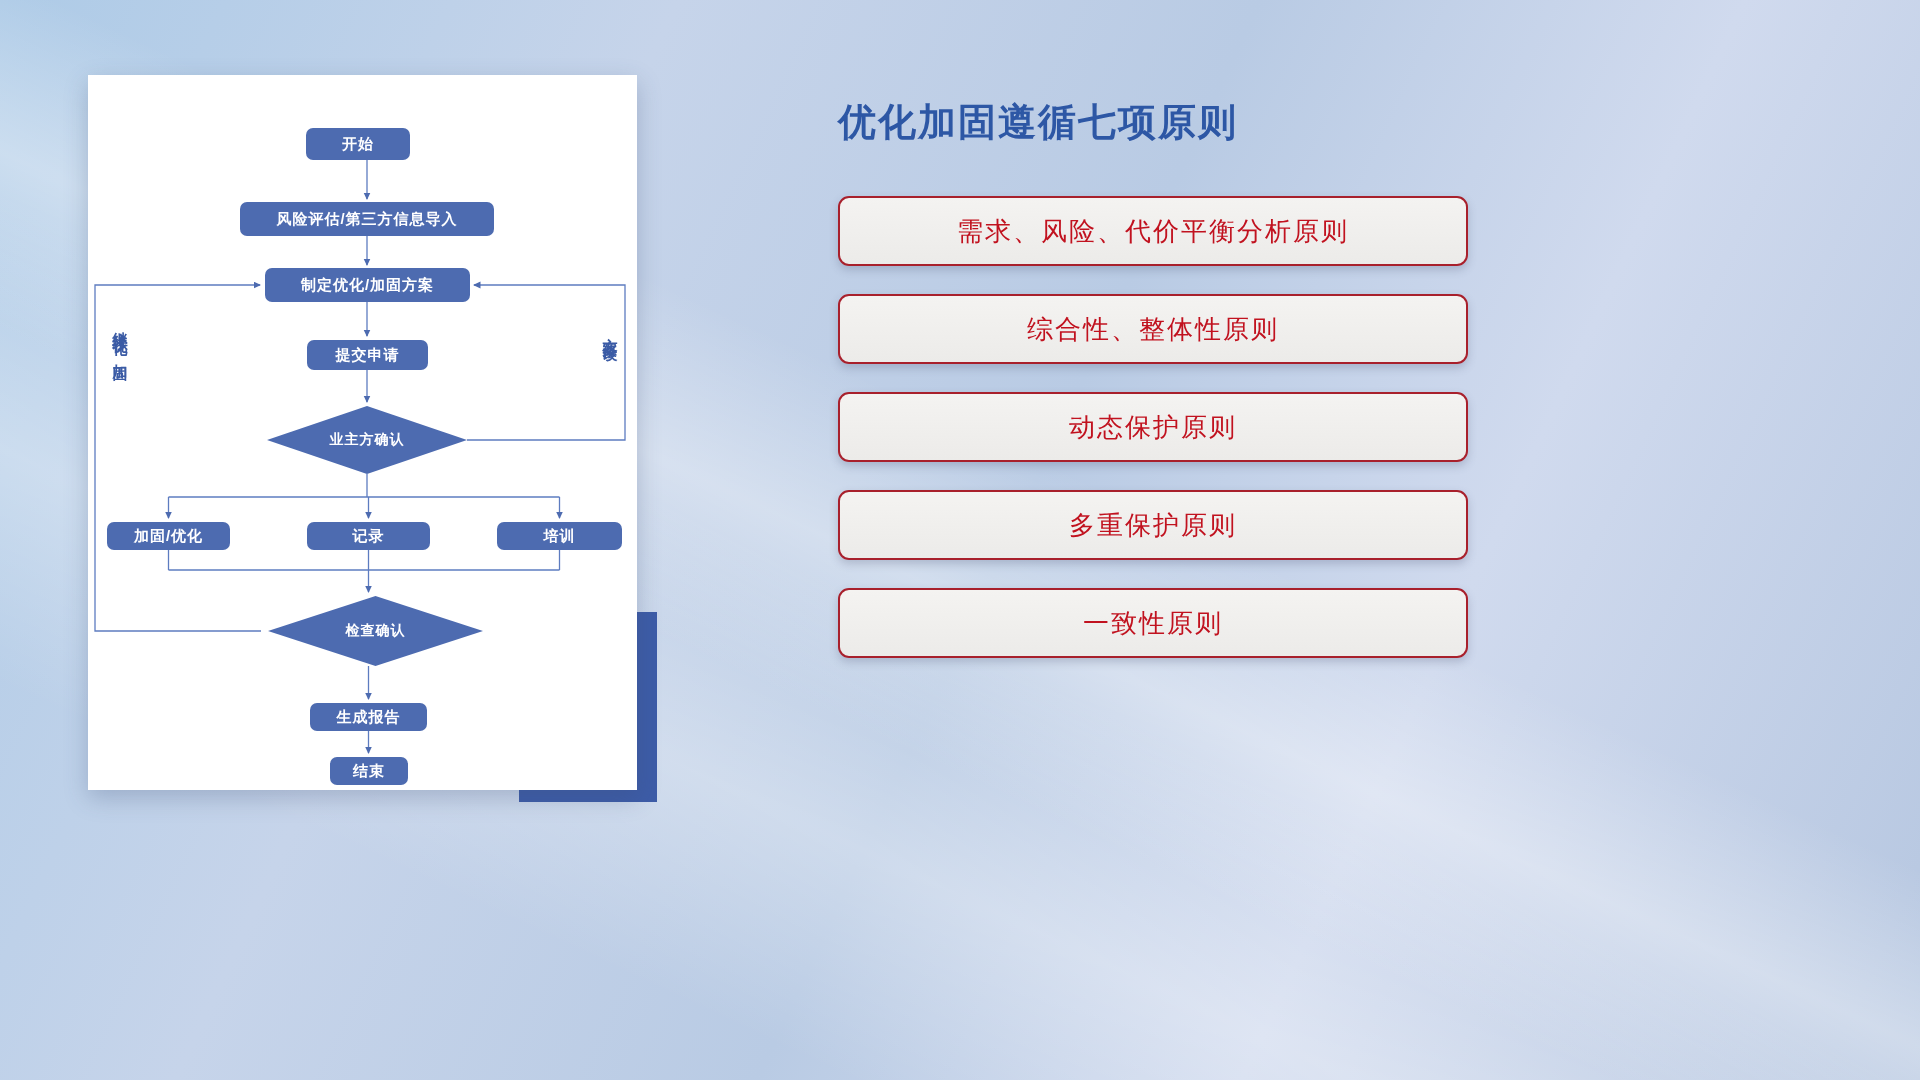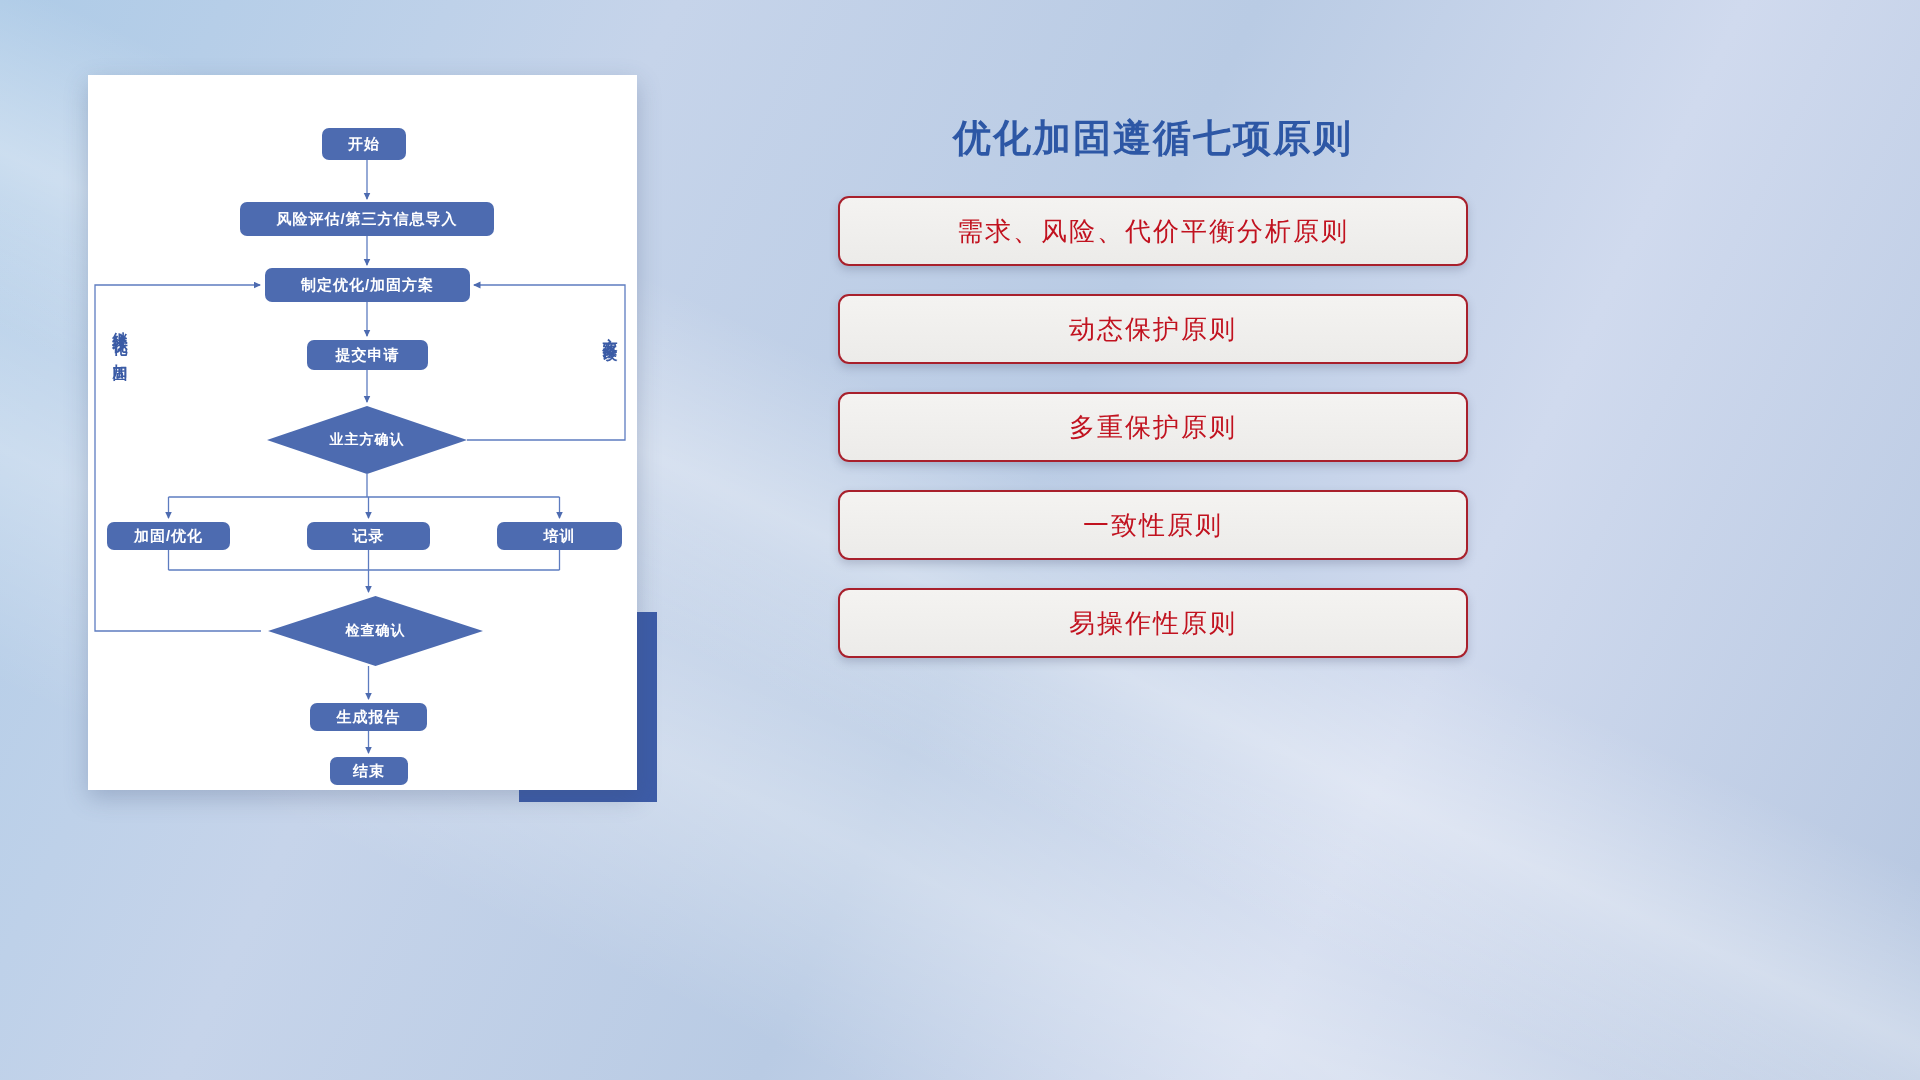--- a/index.html
+++ b/index.html
@@ -38,40 +38,39 @@
   .fc-diamond {
     position:absolute; z-index:2; background:#4d6bb0; color:#fff;
     display:flex; align-items:center; justify-content:center;
     font-size:14px; font-weight:bold; letter-spacing:1px;
     clip-path:polygon(50% 0, 100% 50%, 50% 100%, 0 50%);
   }
   .fc-vlabel {
     position:absolute; z-index:2; color:#3b5ba5; font-weight:bold; font-size:15px;
     writing-mode:vertical-rl; text-orientation:upright; letter-spacing:3px;
   }
-  #n-start   { left:234px; top:53px;  width:84px;  height:32px; }
+  #n-start   { left:218px; top:53px;  width:104px;  height:32px; }
   #n-risk    { left:152px; top:127px; width:254px; height:34px; }
   #n-plan    { left:177px; top:193px; width:205px; height:34px; }
   #n-submit  { left:219px; top:265px; width:121px; height:30px; }
   #n-owner   { left:179px; top:331px; width:200px; height:68px; }
   #n-reinf   { left:19px;  top:447px; width:123px; height:28px; }
   #n-record  { left:219px; top:447px; width:123px; height:28px; }
   #n-train   { left:409px; top:447px; width:125px; height:28px; }
   #n-check   { left:180px; top:521px; width:215px; height:70px; }
   #n-report  { left:222px; top:628px; width:117px; height:28px; }
   #n-end     { left:242px; top:682px; width:78px;  height:28px; }
   #lbl-left  { left:22px;  top:245px; }
   #lbl-right { left:512px; top:250px; }
 
   
   .panel-title {
     position:absolute; left:838px; top:97px; width:630px; z-index:2;
-    text-align:center; font-size:38px; font-weight:bold; color:#2d57a5;
+    text-align:left; font-size:38px; font-weight:bold; color:#2d57a5;
     letter-spacing:2px;
-    margin-top:16px;
   }
   .principles {
     position:absolute; left:838px; top:196px; width:630px; z-index:2;
     display:flex; flex-direction:column; gap:28px;
   }
   .principle {
     height:70px; border-radius:11px;
     background:linear-gradient(180deg,#f4f3f1 0%,#ecebe9 100%);
     border:2px solid #a8202c;
     box-shadow:0 4px 8px rgba(70,80,110,.25);
@@ -131,17 +130,17 @@
   <div id="n-end" class="fc-node rounded">结束</div>
 
   <div id="lbl-left" class="fc-vlabel">继续优化/加固</div>
   <div id="lbl-right" class="fc-vlabel">方案修改</div>
 </div>
 
 <div class="panel-title">优化加固遵循七项原则</div>
 
 <div class="principles">
   <div class="principle">需求、风险、代价平衡分析原则</div>
+  <div class="principle">综合性、整体性原则</div>
   <div class="principle">动态保护原则</div>
   <div class="principle">多重保护原则</div>
   <div class="principle">一致性原则</div>
-  <div class="principle">易操作性原则</div>
 </div>
 
 </body></html>

